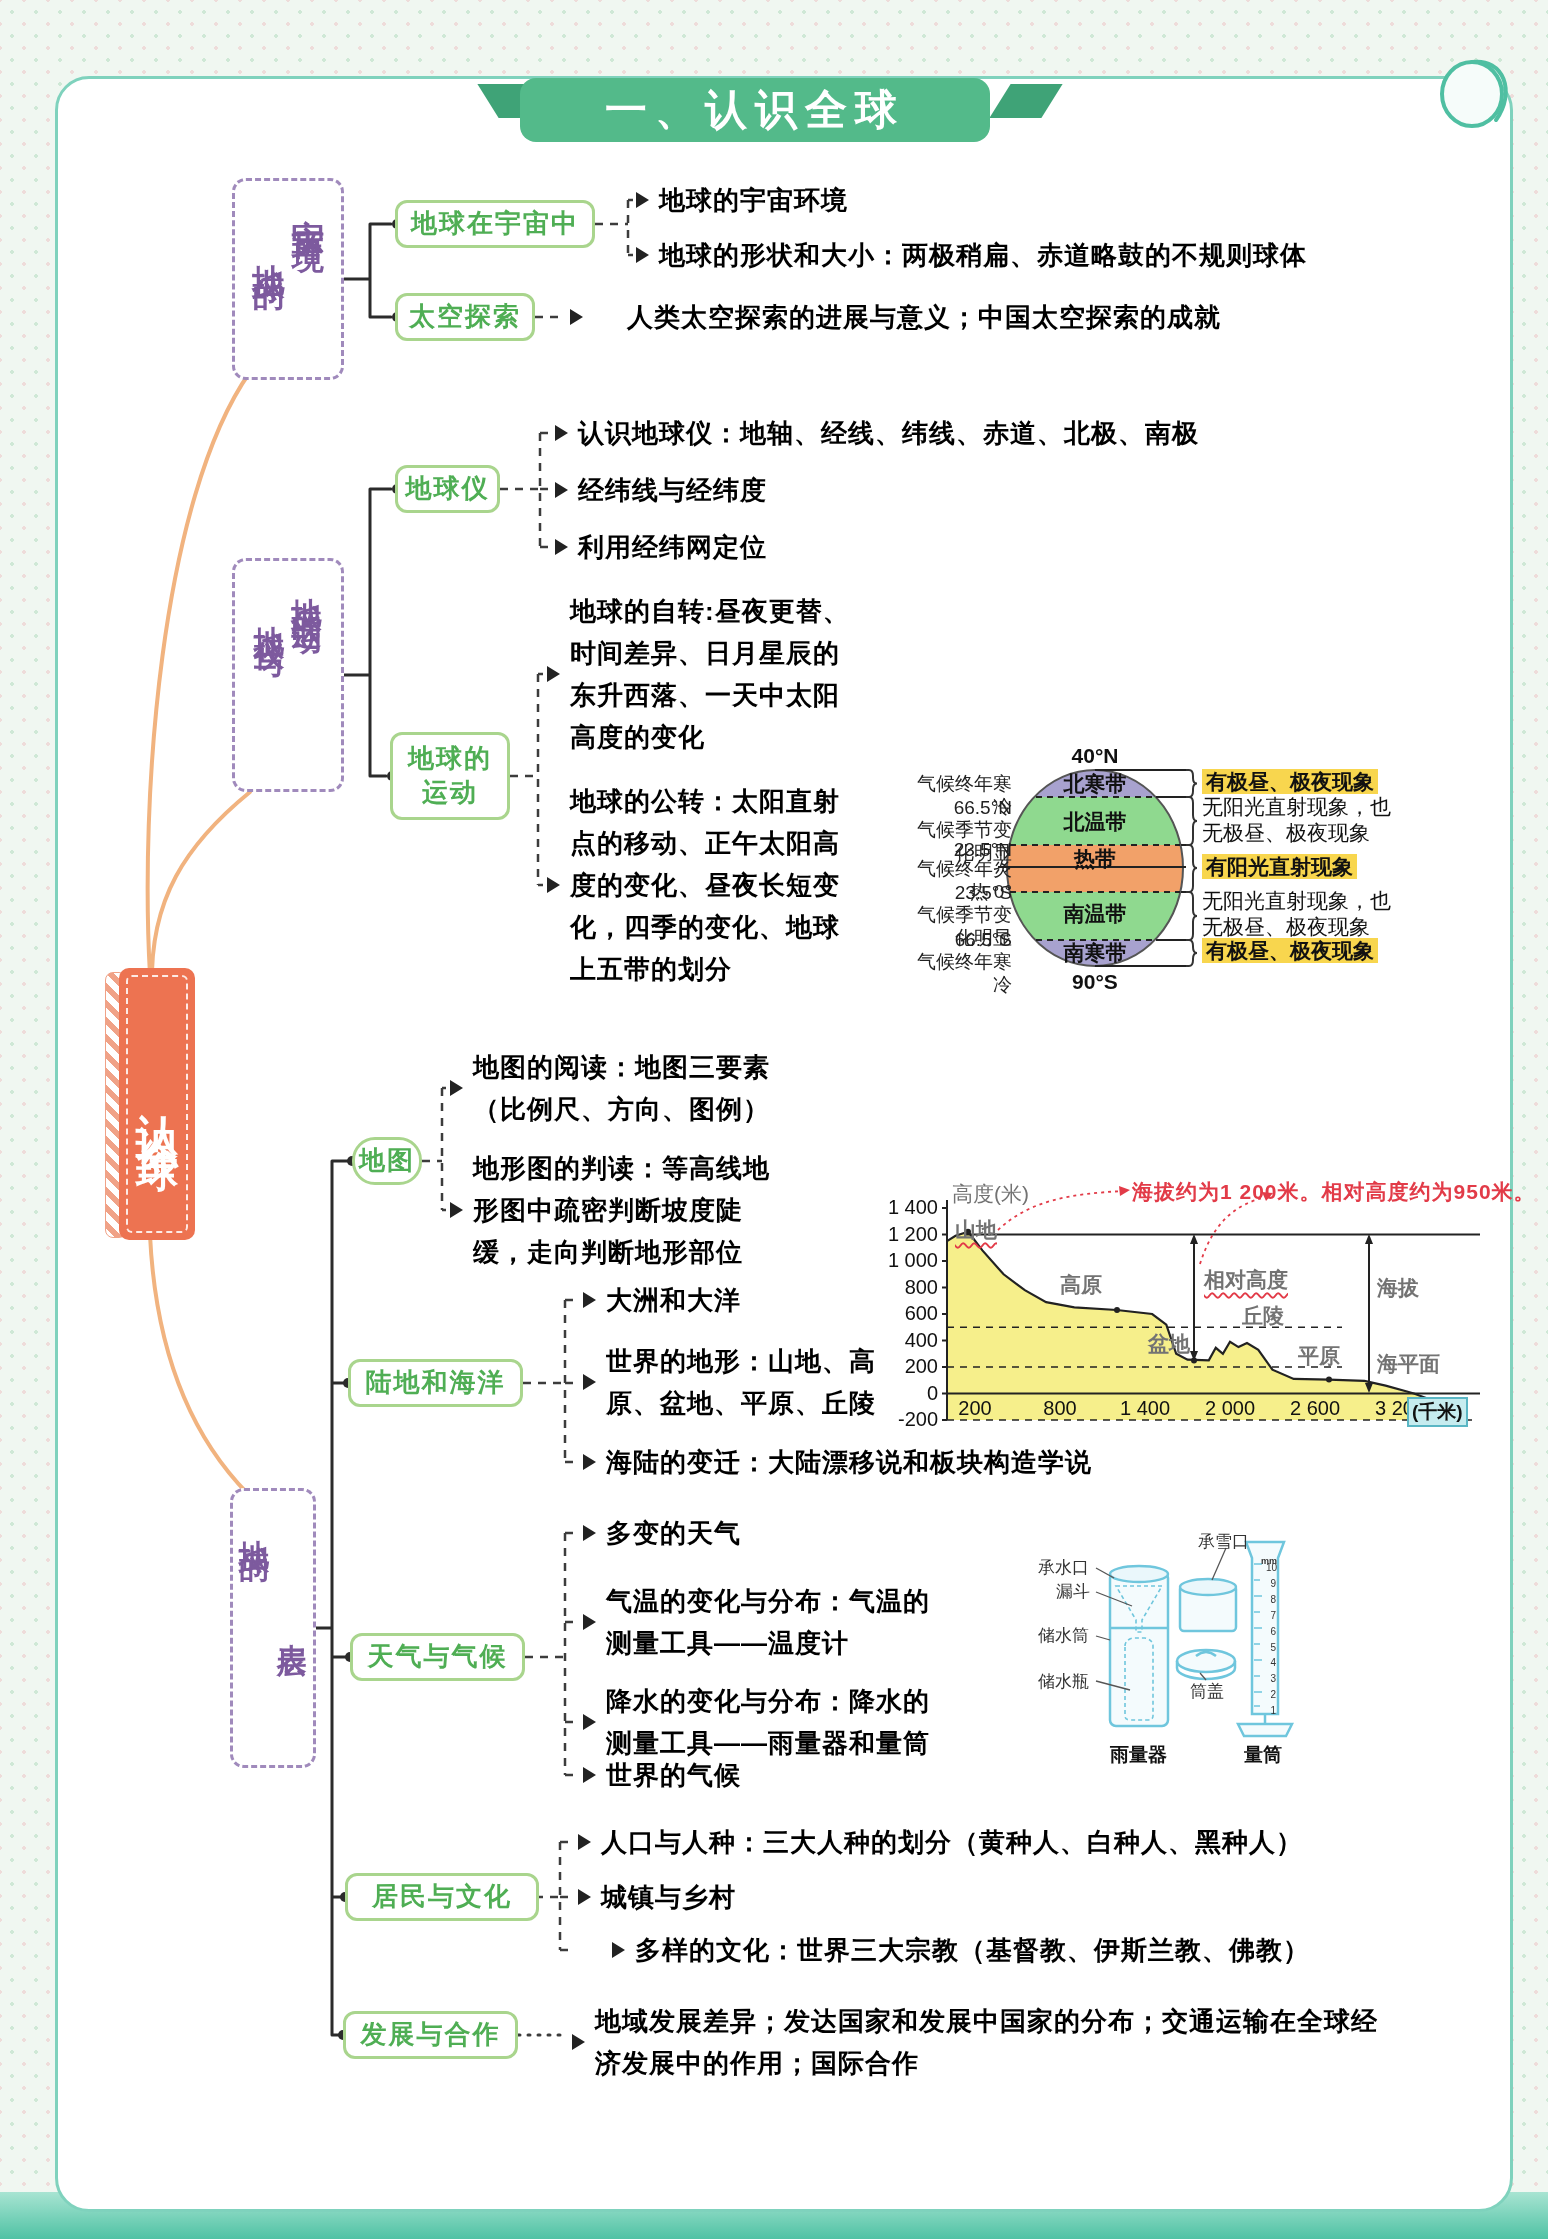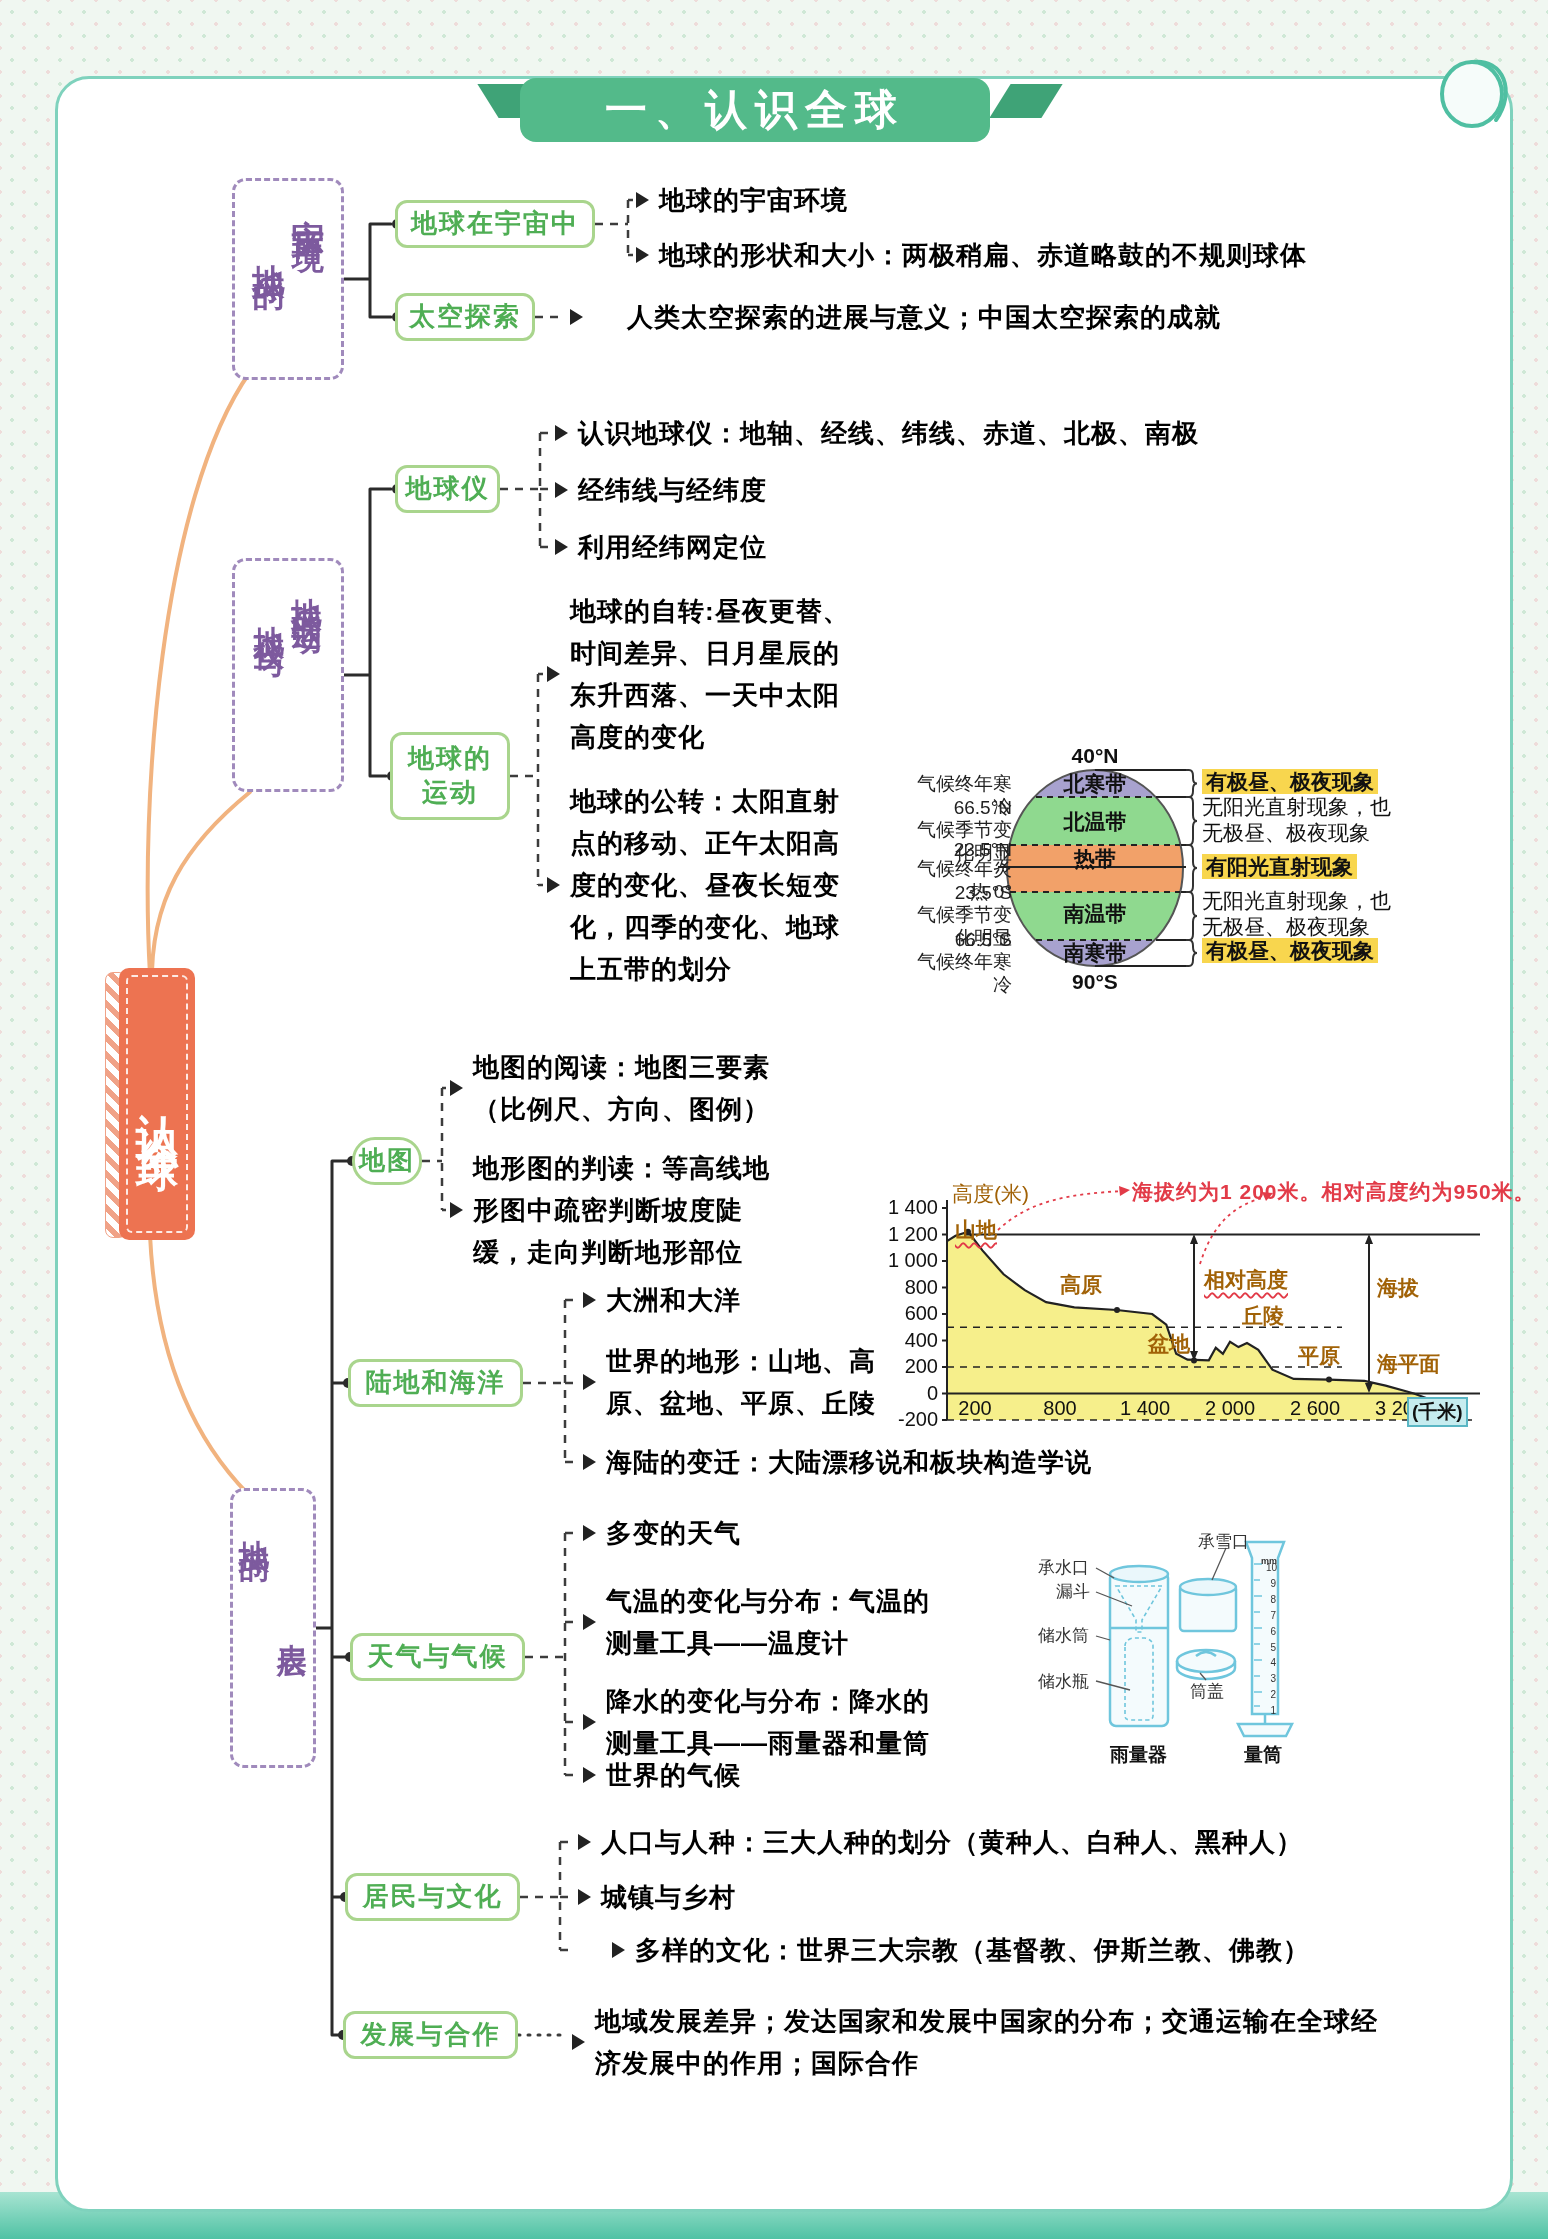--- a/index.html
+++ b/index.html
@@ -38,21 +38,21 @@
   .tag .hatch{position:absolute;left:0;top:4px;width:20px;height:264px;border-radius:8px;
     background:repeating-linear-gradient(45deg,#ffffff 0 6px,#f0a287 6px 12px);border:1px solid #f0a287;}
   .tag .body{position:absolute;left:14px;top:0;width:76px;height:272px;background:#ed7351;border-radius:10px;}
   .tag .inner{position:absolute;left:7px;top:7px;right:7px;bottom:7px;border:2px dashed rgba(255,255,255,.85);border-radius:6px;
     display:flex;align-items:center;justify-content:center;}
   .tag .label{writing-mode:vertical-lr;text-orientation:upright;color:#fff;font-size:42px;font-weight:bold;letter-spacing:12px;}
   .zlabel{font-size:19px;color:#222;line-height:23px;}
   .zname{font-size:21px;font-weight:600;color:#111;text-align:center;width:120px;}
   .rlabel{font-size:21px;color:#111;line-height:26px;font-weight:500;}
   .hl{background:#f8d64e;padding:1px 4px;font-weight:600;}
-  .clabel{font-size:21px;color:#a16207;font-weight:600;}
+  .clabel{font-size:21px;color:#737373;font-weight:600;}
   .wavy{text-decoration:underline wavy #e23b48 2px;text-underline-offset:5px;}
   .note-red{color:#e23b48;font-weight:bold;font-size:21px;letter-spacing:1px;}
   .km-box{background:#c6ecef;border:2px solid #5ab6c4;padding:0 3px;font-size:19px;color:#111;font-weight:600;}
   .glabel{font-size:17px;color:#333;}
   .gcaption{font-size:19px;color:#111;font-weight:600;}
   svg{display:block;}
 </style>
 </head>
 <body>
 
@@ -130,21 +130,21 @@
 </div>
 
 <div class="abs gnode" style="left:395px;top:200px;width:200px;height:48px;"><span>地球在宇宙中</span></div>
 <div class="abs gnode" style="left:395px;top:293px;width:140px;height:48px;"><span>太空探索</span></div>
 <div class="abs gnode" style="left:395px;top:465px;width:105px;height:48px;"><span>地球仪</span></div>
 <div class="abs gnode" style="left:390px;top:732px;width:120px;height:88px;"><span>地球的
 运动</span></div>
 <div class="abs gnode" style="left:352px;top:1137px;width:70px;height:48px;border-radius:23px;"><span>地图</span></div>
 <div class="abs gnode" style="left:348px;top:1359px;width:175px;height:48px;"><span>陆地和海洋</span></div>
 <div class="abs gnode" style="left:350px;top:1633px;width:175px;height:48px;"><span>天气与气候</span></div>
-<div class="abs gnode" style="left:345px;top:1873px;width:175px;height:48px;"><span>居民与文化</span></div>
+<div class="abs gnode" style="left:345px;top:1873px;width:194px;height:48px;"><span>居民与文化</span></div>
 <div class="abs gnode" style="left:343px;top:2011px;width:175px;height:48px;"><span>发展与合作</span></div>
 
 <div class="abs leaf" style="left:636px;top:180px;">
     <span class="tri"></span>
     <span class="txt">地球的宇宙环境</span>
   </div>
 <div class="abs leaf" style="left:636px;top:235px;">
     <span class="tri"></span>
     <span class="txt">地球的形状和大小：两极稍扁、赤道略鼓的不规则球体</span>
   </div>

